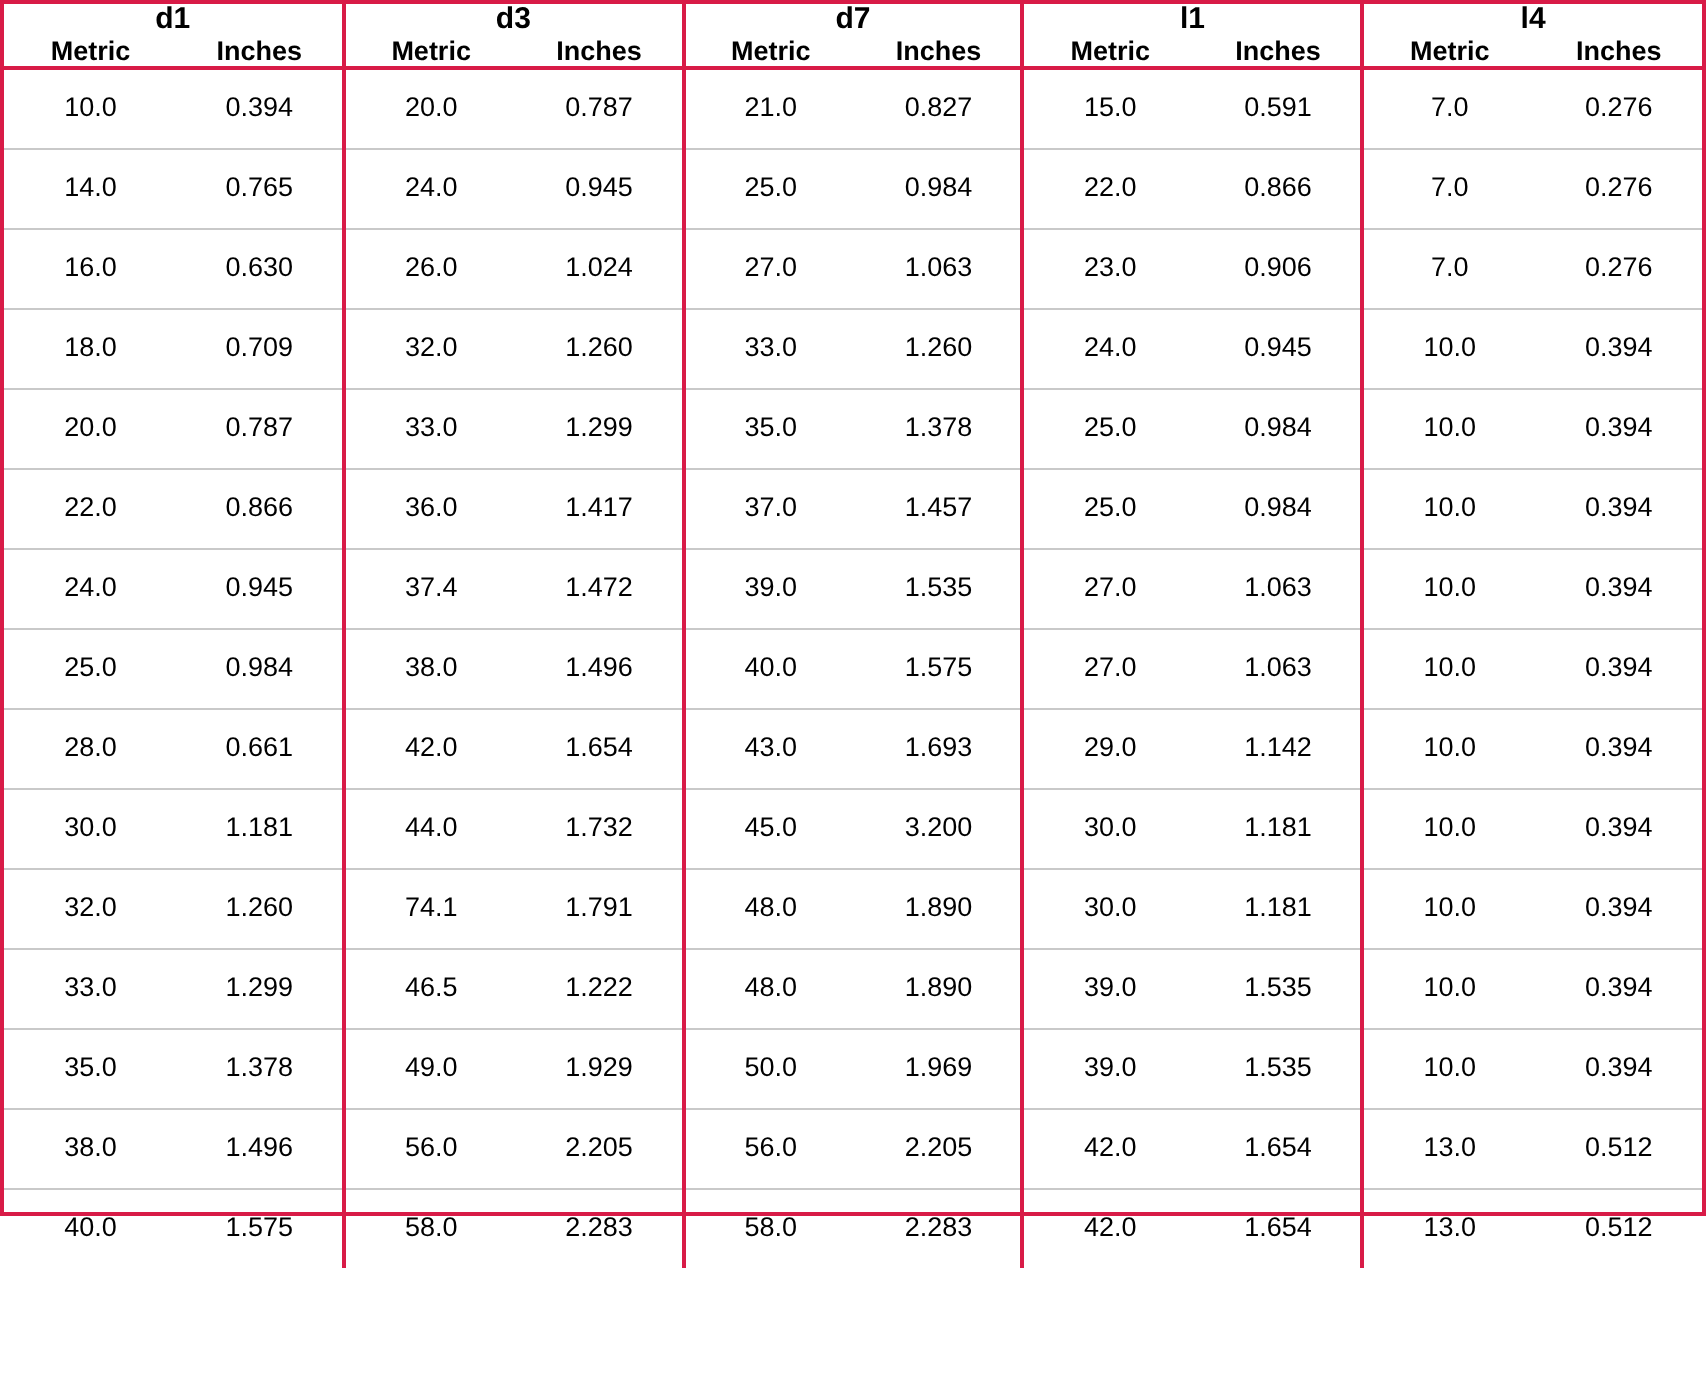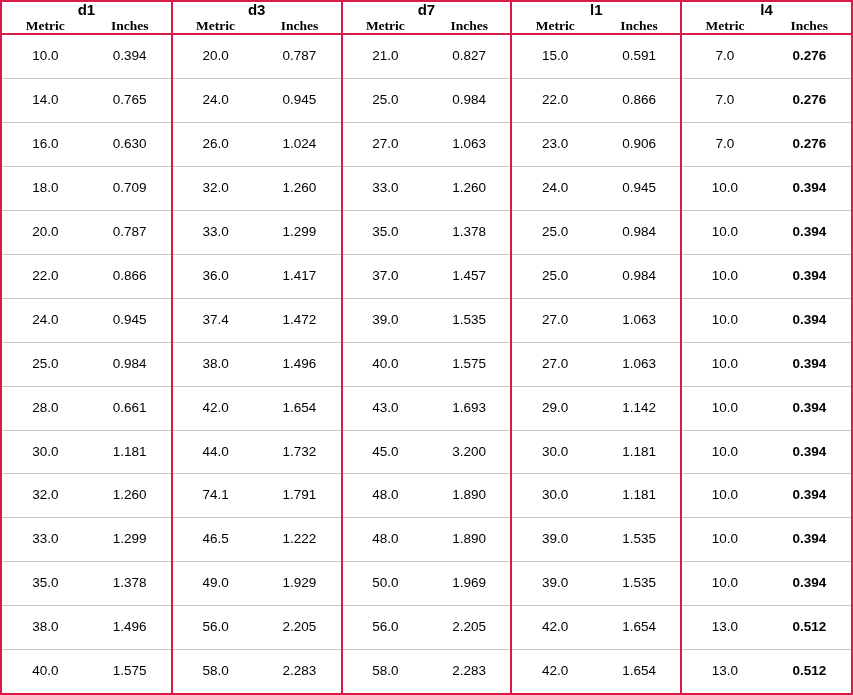--- a/index.html
+++ b/index.html
@@ -8,21 +8,21 @@
     background: #ffffff;
   }
   body {
     width: 853px;
     height: 695px;
     font-family: "Liberation Sans", sans-serif;
     color: #000000;
   }
   .table-wrap {
     width: 853px;
-    height: 695px;
+    height: 608px;
     box-sizing: border-box;
     border: 2px solid #d81b47;
     background: #ffffff;
   }
   table.spec-table {
     width: 100%;
     height: 100%;
     border-collapse: collapse;
     table-layout: fixed;
   }
@@ -45,21 +45,20 @@
     margin-top: 21px;
   }
   
   .sub-head th {
     font-size: 13.5px;
     font-weight: bold;
     text-align: center;
     padding: 2px 0 6px 0;
     border-bottom: 2px solid #d81b47;
     line-height: 1.1;
-    font-family: Liberation Serif, serif;
   }
   .sub-head th.grp-end {
     border-right: 2px solid #d81b47;
   }
   .sub-head th.last {
     border-right: none;
   }
   tbody td {
     font-size: 13.5px;
     text-align: center;
@@ -69,21 +68,20 @@
     vertical-align: middle;
   }
   tbody tr:last-child td {
     border-bottom: none;
   }
   tbody td.grp-end {
     border-right: 2px solid #d81b47;
   }
   tbody td.last {
     border-right: none;
-    font-weight: bold;
   }
   col.metric-col { width: 10.2%; }
   col.inch-col   { width: 9.8%; }
 </style>
 </head>
 <body>
 
 <div class="table-wrap">
   <table class="spec-table">
     <colgroup>

